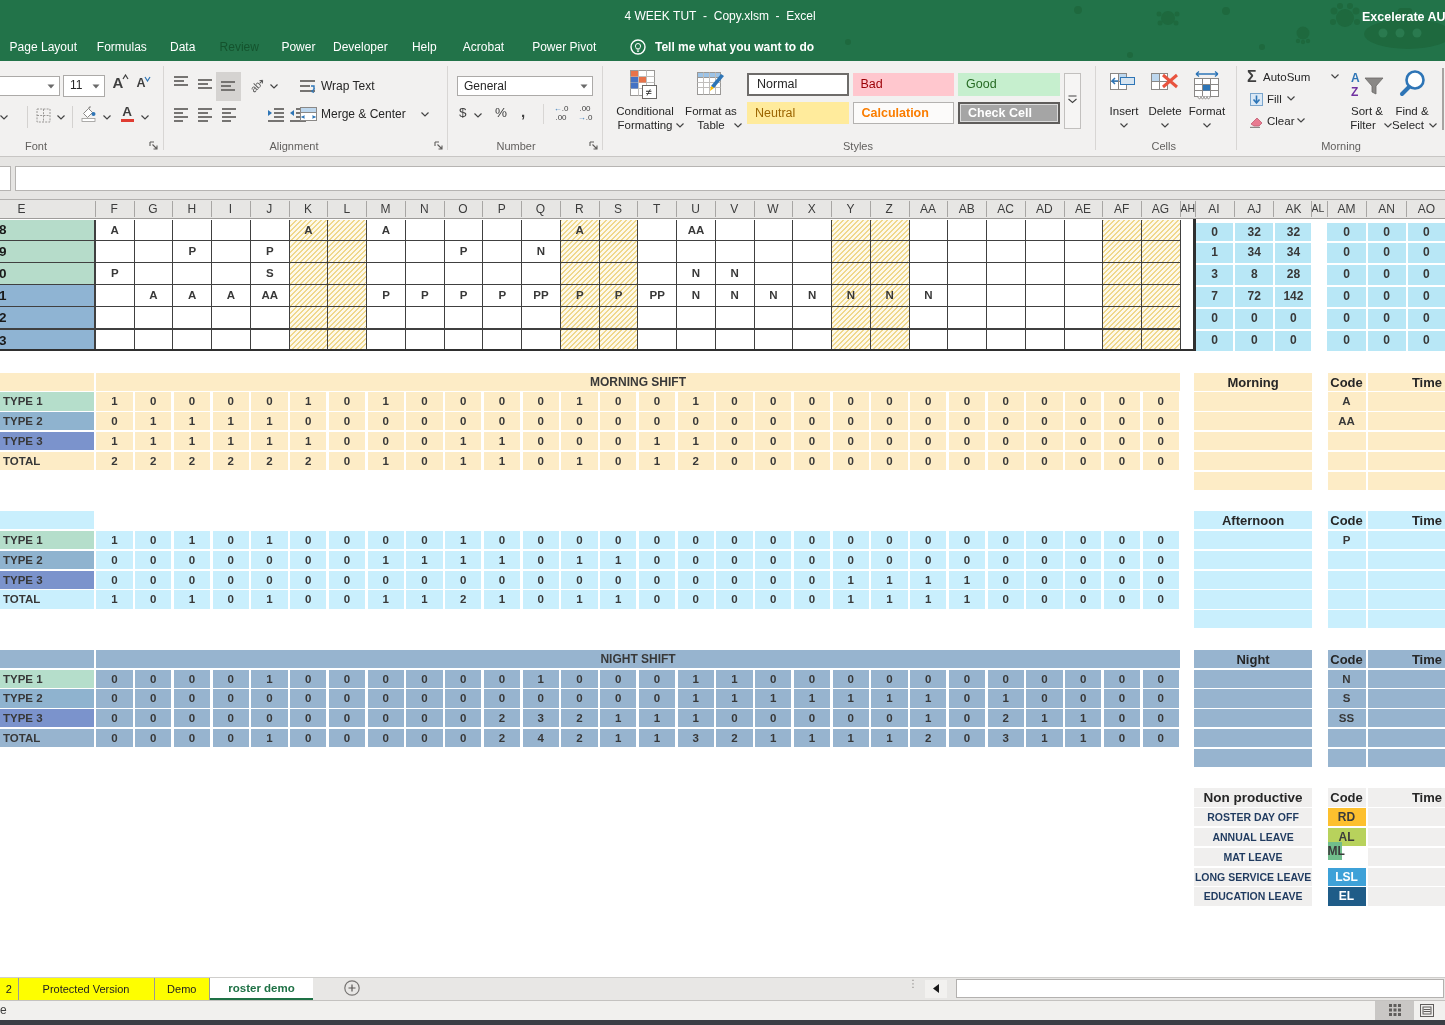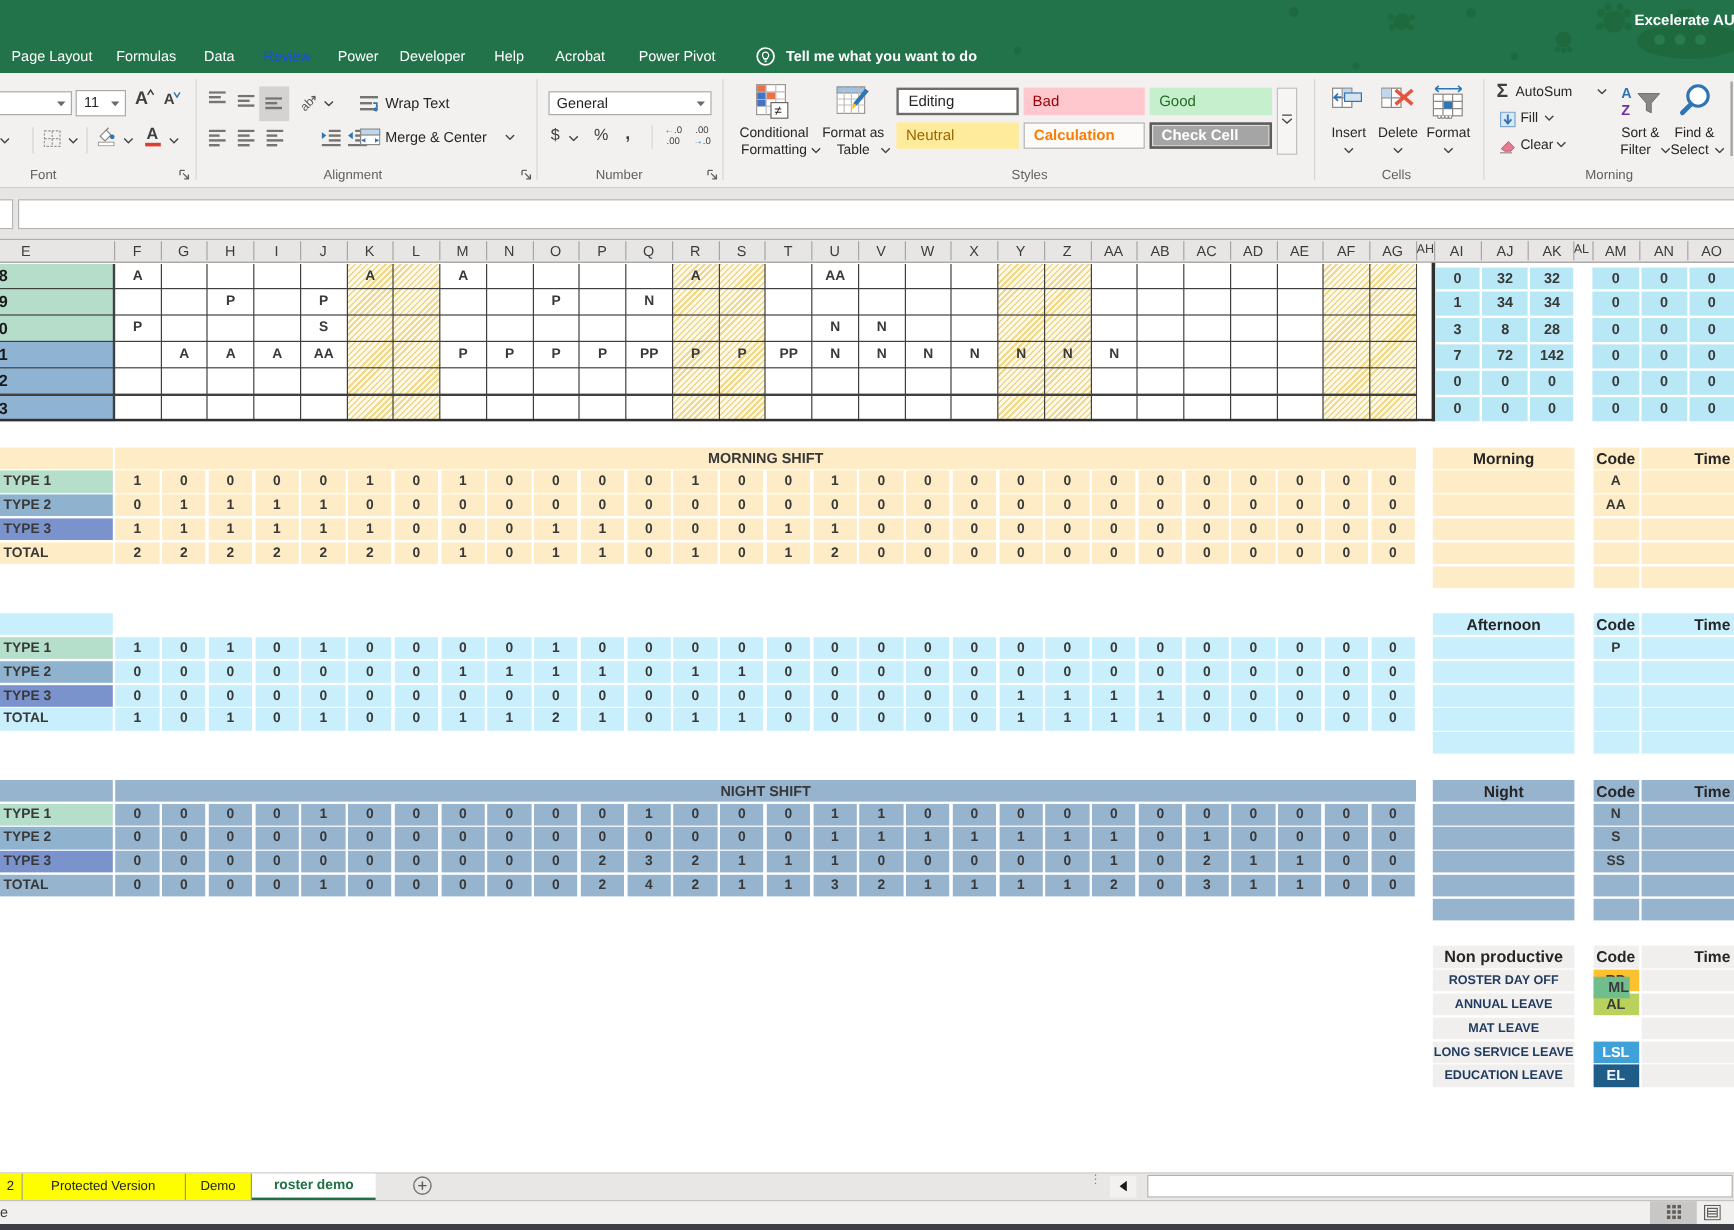--- a/index.html
+++ b/index.html
@@ -40,25 +40,26 @@
 <ellipse cx="1408" cy="34" rx="44" ry="15"></ellipse>
         <rect x="1390" y="12" width="10" height="12"></rect>
         <rect x="1398" y="8" width="14" height="6" rx="3"></rect>
 </g>
 <g fill="#2a7a4f">
         <circle cx="1383" cy="33" r="4.5"></circle>
         <circle cx="1400" cy="33" r="4.5"></circle>
         <circle cx="1417" cy="33" r="4.5"></circle>
       </g>
 </svg>
+<div class="a" style="left:500px;top:9px;width:440px;height:16px;color:#fff;font-size:12px;text-align:center;">4&nbsp;WEEK&nbsp;TUT&nbsp;&nbsp;-&nbsp;&nbsp;Copy.xlsm&nbsp;&nbsp;-&nbsp;&nbsp;Excel</div>
 <div class="a" style="left:1362px;top:10px;width:85px;height:16px;color:#fff;font-size:12.5px;font-weight:bold;white-space:nowrap;">Excelerate AU</div>
 <div class="a" style="left:9.6px;top:40px;height:16px;color:#fff;font-size:12px;white-space:nowrap;">Page Layout</div>
 <div class="a" style="left:96.8px;top:40px;height:16px;color:#fff;font-size:12px;white-space:nowrap;">Formulas</div>
 <div class="a" style="left:170px;top:40px;height:16px;color:#fff;font-size:12px;white-space:nowrap;">Data</div>
-<div class="a" style="left:219.6px;top:40px;height:16px;color:#1d4ed8;font-size:12px;white-space:nowrap;">Review</div>
+<div class="a" style="left:219.6px;top:40px;height:16px;color:#14532d;font-size:12px;white-space:nowrap;">Review</div>
 <div class="a" style="left:281.4px;top:40px;height:16px;color:#fff;font-size:12px;white-space:nowrap;">Power</div>
 <div class="a" style="left:333px;top:40px;height:16px;color:#fff;font-size:12px;white-space:nowrap;">Developer</div>
 <div class="a" style="left:411.9px;top:40px;height:16px;color:#fff;font-size:12px;white-space:nowrap;">Help</div>
 <div class="a" style="left:462.8px;top:40px;height:16px;color:#fff;font-size:12px;white-space:nowrap;">Acrobat</div>
 <div class="a" style="left:532.2px;top:40px;height:16px;color:#fff;font-size:12px;white-space:nowrap;">Power Pivot</div>
 <svg width="18" height="18" style="position:absolute;left:630px;top:39px">
       <circle cx="8" cy="8" r="7" fill="none" stroke="#fff" stroke-width="1.4"></circle>
       <path d="M8 4.5 a2.6 2.6 0 0 1 2.6 2.6 c0 1.3-1 1.7-1 2.7 h-3.2 c0-1-1-1.4-1-2.7 A2.6 2.6 0 0 1 8 4.5 Z M6.8 11 h2.4 M7.2 12.4 h1.6" fill="none" stroke="#fff" stroke-width="1"></path>
     </svg>
 <div class="a" style="left:655px;top:40px;height:16px;color:#fff;font-size:12px;font-weight:bold;white-space:nowrap;">Tell me what you want to do</div>
@@ -228,21 +229,21 @@
 <rect x="0.5" y="2.5" width="23" height="5" fill="#9dc3e6" stroke="#9a9896"></rect>
 <path d="M0.5 12.5 H23.5 M0.5 17.5 H23.5 M6.5 2.5 V24.5 M12.5 2.5 V24.5 M18.5 2.5 V24.5" stroke="#c0bebc"></path>
 <path d="M14 16 L24 4 L27 6 L17 18 Z" fill="#2e75b6"></path>
       <path d="M14 16 L17 18 L13 21 Z" fill="#ffc000"></path>
 </svg>
 <div class="a" style="left:671px;top:105px;width:80px;height:13px;font-size:11.5px;color:#262626;text-align:center;">Format as</div>
 <div class="a" style="left:671px;top:119px;width:80px;height:13px;font-size:11.5px;color:#262626;text-align:center;">Table</div>
 <svg width="8" height="5" style="position:absolute;left:734px;top:123px" viewBox="0 0 8 5">
       <path d="M0.5 0.5 L4 4 L7.5 0.5" fill="none" stroke="#444" stroke-width="1.2"></path>
     </svg>
-<div class="a" style="left:747px;top:73px;width:101.5px;height:22.5px;background:#fff;font-size:12.5px;color:#262626;line-height:22px;padding-left:8px;box-sizing:border-box;font-weight:400;border:2px solid #6e6c6a;line-height:19px;">Editing</div>
+<div class="a" style="left:747px;top:73px;width:101.5px;height:22.5px;background:#fff;font-size:12.5px;color:#262626;line-height:22px;padding-left:8px;box-sizing:border-box;font-weight:400;border:2px solid #6e6c6a;line-height:19px;">Normal</div>
 <div class="a" style="left:852.5px;top:73px;width:101.5px;height:22.5px;background:#ffc7ce;font-size:12.5px;color:#9c0006;line-height:22px;padding-left:8px;box-sizing:border-box;font-weight:400;">Bad</div>
 <div class="a" style="left:958px;top:73px;width:101.5px;height:22.5px;background:#c6efce;font-size:12.5px;color:#276b24;line-height:22px;padding-left:8px;box-sizing:border-box;font-weight:400;">Good</div>
 <div class="a" style="left:747px;top:101.5px;width:101.5px;height:22.5px;background:#ffeb9c;font-size:12.5px;color:#9c6500;line-height:22px;padding-left:8px;box-sizing:border-box;font-weight:400;">Neutral</div>
 <div class="a" style="left:852.5px;top:101.5px;width:101.5px;height:22.5px;background:#fcfbfa;font-size:12.5px;color:#fa7d00;line-height:22px;padding-left:8px;box-sizing:border-box;font-weight:600;border:1px solid #b4b2b0;line-height:21px;">Calculation</div>
 <div class="a" style="left:958px;top:101.5px;width:101.5px;height:22.5px;background:#a5a5a5;font-size:12.5px;color:#fff;line-height:22px;padding-left:8px;box-sizing:border-box;font-weight:700;border:2px solid #5f5d5b;line-height:19px;box-shadow:inset 0 0 0 1px #dcdcdc;">Check Cell</div>
 <div class="a" style="left:1064px;top:72.5px;width:17px;height:56.5px;background:#f6f5f4;border:1px solid #c2c0be;box-sizing:border-box;"></div>
 <svg width="9" height="10" style="position:absolute;left:1068px;top:95px">
       <path d="M0.5 1 H8.5 M0.5 4 L4.5 7.5 L8.5 4" fill="none" stroke="#444" stroke-width="1.1"></path>
     </svg>
 <div class="a" style="left:813px;top:140px;width:90px;height:13px;font-size:11px;color:#615f5d;text-align:center;">Styles</div>
@@ -1042,21 +1043,21 @@
 <div class="a" style="left:1194.3px;top:788.3px;width:117.5px;height:18.4px;background:#f0efee;font-size:13.5px;font-weight:bold;color:#262626;text-align:center;line-height:19px;">Non productive</div>
 <div class="a" style="left:1327.5px;top:788.3px;width:38px;height:18.4px;background:#f0efee;font-size:13px;font-weight:bold;color:#262626;text-align:center;line-height:19px;">Code</div>
 <div class="a" style="left:1367.5px;top:788.3px;width:77.5px;height:18.4px;background:#f0efee;font-size:13px;font-weight:bold;color:#262626;text-align:right;line-height:19px;padding-right:3px;box-sizing:border-box;">Time</div>
 <div class="a" style="left:1194.3px;top:808.0999999999999px;width:117.5px;height:18.4px;background:#f0efee;font-size:10.5px;font-weight:bold;color:#1f3a5f;text-align:center;line-height:18.4px;white-space:nowrap;">ROSTER DAY OFF</div>
 <div class="a" style="left:1327.5px;top:808.0999999999999px;width:38px;height:18.4px;background:#fdc02e;font-size:12px;font-weight:bold;color:#3b3b3b;text-align:center;line-height:18.4px;">RD</div>
 <div class="a" style="left:1367.5px;top:808.0999999999999px;width:77.5px;height:18.4px;background:#f0efee;"></div>
 <div class="a" style="left:1194.3px;top:827.9px;width:117.5px;height:18.4px;background:#f0efee;font-size:10.5px;font-weight:bold;color:#1f3a5f;text-align:center;line-height:18.4px;white-space:nowrap;">ANNUAL LEAVE</div>
 <div class="a" style="left:1327.5px;top:827.9px;width:38px;height:18.4px;background:#b8d25c;font-size:12px;font-weight:bold;color:#3b3b3b;text-align:center;line-height:18.4px;">AL</div>
 <div class="a" style="left:1367.5px;top:827.9px;width:77.5px;height:18.4px;background:#f0efee;"></div>
 <div class="a" style="left:1194.3px;top:847.6999999999999px;width:117.5px;height:18.4px;background:#f0efee;font-size:10.5px;font-weight:bold;color:#1f3a5f;text-align:center;line-height:18.4px;white-space:nowrap;">MAT LEAVE</div>
-<div class="a" style="left:1327.5px;top:814px;width:30px;height:18.4px;background:#71bd8c;font-size:12px;font-weight:bold;color:#3b3b3b;text-align:right;line-height:18.4px;">ML</div>
+<div class="a" style="left:1327.5px;top:842px;width:14px;height:18.4px;background:#71bd8c;font-size:12px;font-weight:bold;color:#3b3b3b;text-align:left;line-height:18.4px;">ML</div>
 <div class="a" style="left:1367.5px;top:847.6999999999999px;width:77.5px;height:18.4px;background:#f0efee;"></div>
 <div class="a" style="left:1194.3px;top:867.5px;width:117.5px;height:18.4px;background:#f0efee;font-size:10.5px;font-weight:bold;color:#1f3a5f;text-align:center;line-height:18.4px;white-space:nowrap;">LONG SERVICE LEAVE</div>
 <div class="a" style="left:1327.5px;top:867.5px;width:38px;height:18.4px;background:#3ea1d8;font-size:12px;font-weight:bold;color:#fff;text-align:center;line-height:18.4px;">LSL</div>
 <div class="a" style="left:1367.5px;top:867.5px;width:77.5px;height:18.4px;background:#f0efee;"></div>
 <div class="a" style="left:1194.3px;top:887.3px;width:117.5px;height:18.4px;background:#f0efee;font-size:10.5px;font-weight:bold;color:#1f3a5f;text-align:center;line-height:18.4px;white-space:nowrap;">EDUCATION LEAVE</div>
 <div class="a" style="left:1327.5px;top:887.3px;width:38px;height:18.4px;background:#1f5c88;font-size:12px;font-weight:bold;color:#fff;text-align:center;line-height:18.4px;">EL</div>
 <div class="a" style="left:1367.5px;top:887.3px;width:77.5px;height:18.4px;background:#f0efee;"></div>
 <div class="a" style="left:0px;top:976.5px;width:1445px;height:23.5px;background:#e8e7e5;border-top:1px solid #cfcecc;box-sizing:border-box;"></div>
 <div class="a" style="left:0px;top:977.5px;width:18.5px;height:22.5px;background:#fefe00;border-right:1px solid #9a9896;box-sizing:border-box;font-size:11px;color:#222;text-align:center;line-height:22px;overflow:hidden;">2</div>
 <div class="a" style="left:18.5px;top:977.5px;width:136px;height:22.5px;background:#fefe00;border-right:1px solid #9a9896;box-sizing:border-box;font-size:11px;color:#222;text-align:center;line-height:22px;overflow:hidden;">Protected Version</div>

